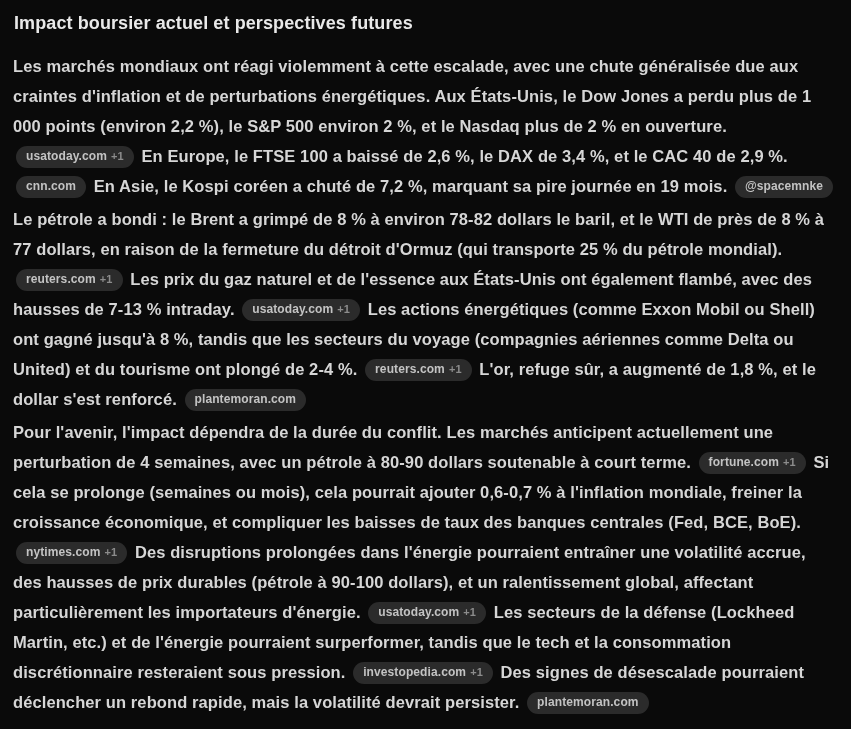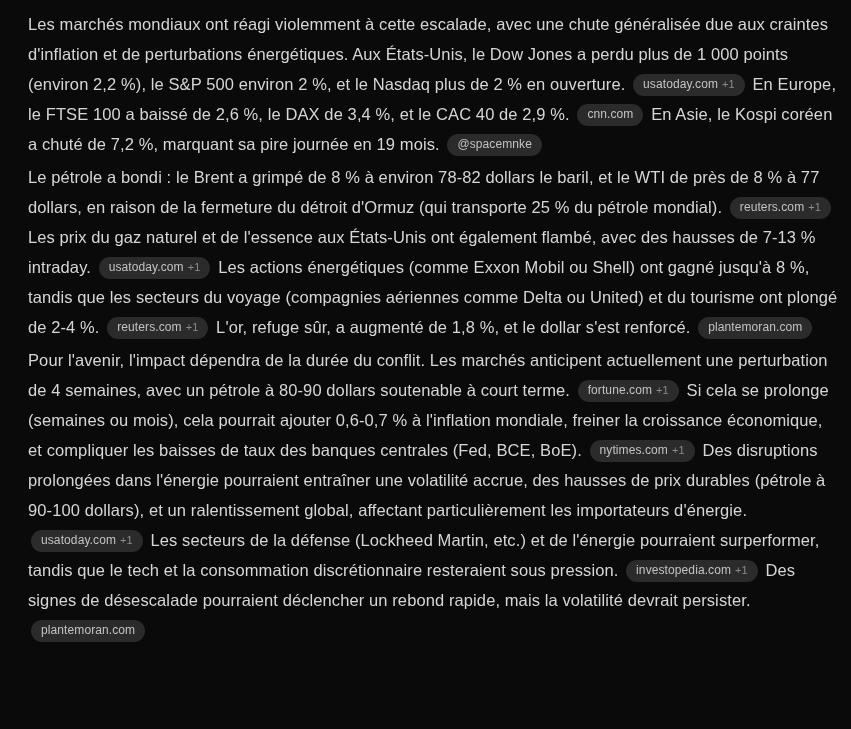--- a/index.html
+++ b/index.html
@@ -25,24 +25,24 @@
   }
   .section-title {
     margin: 2px 0 16px 1px;
     font-size: 18px;
     line-height: 24px;
     font-weight: 700;
     color: var(--title-color);
     letter-spacing: 0.1px;
   }
   .para {
-    margin: 0 0 3px 15px;
+    margin: 0 0 3px 0;
     font-size: 16.5px;
     line-height: 30px;
-    font-weight: 400;
+    font-weight: 700;
     color: var(--text-color);
     letter-spacing: 0.1px;
   }
   .pill {
     display: inline-block;
     background: var(--pill-bg);
     border-radius: 12px;
     padding: 3px 10px 4px 10px;
     font-size: 12px;
     line-height: 15px;
@@ -57,18 +57,19 @@
   .pill-extra {
     color: var(--pill-extra);
     font-size: 11px;
     margin-left: 4px;
   }
 </style>
 </head>
 <body>
 
 <div class="page">
+  <h2 class="section-title">Impact boursier actuel et perspectives futures</h2>
   <div id="response-body">
       <p class="para"><span class="txt">Les marchés mondiaux ont réagi violemment à cette escalade, avec une chute généralisée due aux craintes d'inflation et de perturbations énergétiques. Aux États-Unis, le Dow Jones a perdu plus de 1 000 points (environ 2,2 %), le S&amp;P 500 environ 2 %, et le Nasdaq plus de 2 % en ouverture.</span> <span class="pill"><span class="pill-label">usatoday.com</span><span class="pill-extra">+1</span></span> <span class="txt">En Europe, le FTSE 100 a baissé de 2,6 %, le DAX de 3,4 %, et le CAC 40 de 2,9 %.</span> <span class="pill"><span class="pill-label">cnn.com</span></span> <span class="txt">En Asie, le Kospi coréen a chuté de 7,2 %, marquant sa pire journée en 19 mois.</span> <span class="pill"><span class="pill-label">@spacemnke</span></span> </p>
       <p class="para"><span class="txt">Le pétrole a bondi : le Brent a grimpé de 8 % à environ 78-82 dollars le baril, et le WTI de près de 8 % à 77 dollars, en raison de la fermeture du détroit d'Ormuz (qui transporte 25 % du pétrole mondial).</span> <span class="pill"><span class="pill-label">reuters.com</span><span class="pill-extra">+1</span></span> <span class="txt">Les prix du gaz naturel et de l'essence aux États-Unis ont également flambé, avec des hausses de 7-13 % intraday.</span> <span class="pill"><span class="pill-label">usatoday.com</span><span class="pill-extra">+1</span></span> <span class="txt">Les actions énergétiques (comme Exxon Mobil ou Shell) ont gagné jusqu'à 8 %, tandis que les secteurs du voyage (compagnies aériennes comme Delta ou United) et du tourisme ont plongé de 2-4 %.</span> <span class="pill"><span class="pill-label">reuters.com</span><span class="pill-extra">+1</span></span> <span class="txt">L'or, refuge sûr, a augmenté de 1,8 %, et le dollar s'est renforcé.</span> <span class="pill"><span class="pill-label">plantemoran.com</span></span> </p>
       <p class="para"><span class="txt">Pour l'avenir, l'impact dépendra de la durée du conflit. Les marchés anticipent actuellement une perturbation de 4 semaines, avec un pétrole à 80-90 dollars soutenable à court terme.</span> <span class="pill"><span class="pill-label">fortune.com</span><span class="pill-extra">+1</span></span> <span class="txt">Si cela se prolonge (semaines ou mois), cela pourrait ajouter 0,6-0,7 % à l'inflation mondiale, freiner la croissance économique, et compliquer les baisses de taux des banques centrales (Fed, BCE, BoE).</span> <span class="pill"><span class="pill-label">nytimes.com</span><span class="pill-extra">+1</span></span> <span class="txt">Des disruptions prolongées dans l'énergie pourraient entraîner une volatilité accrue, des hausses de prix durables (pétrole à 90-100 dollars), et un ralentissement global, affectant particulièrement les importateurs d'énergie.</span> <span class="pill"><span class="pill-label">usatoday.com</span><span class="pill-extra">+1</span></span> <span class="txt">Les secteurs de la défense (Lockheed Martin, etc.) et de l'énergie pourraient surperformer, tandis que le tech et la consommation discrétionnaire resteraient sous pression.</span> <span class="pill"><span class="pill-label">investopedia.com</span><span class="pill-extra">+1</span></span> <span class="txt">Des signes de désescalade pourraient déclencher un rebond rapide, mais la volatilité devrait persister.</span> <span class="pill"><span class="pill-label">plantemoran.com</span></span> </p>
     </div>
 </div>
 
 </body></html>

